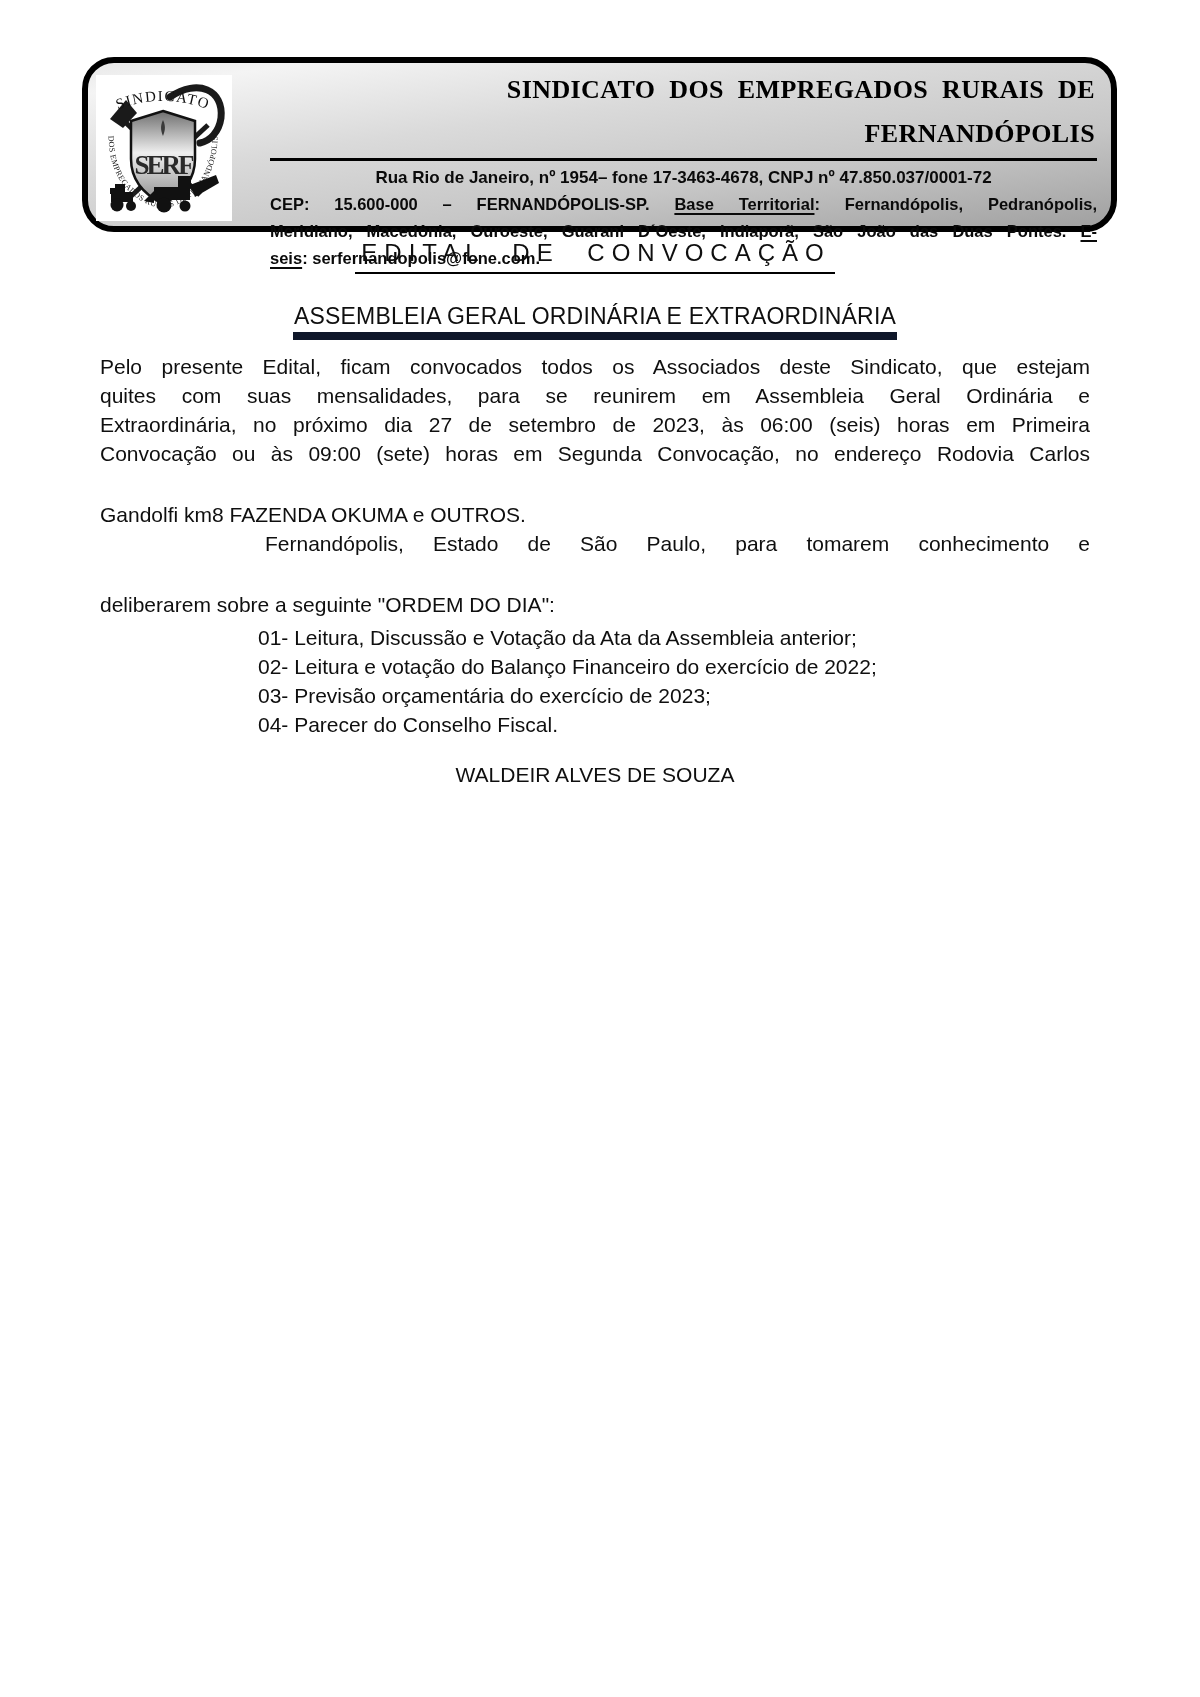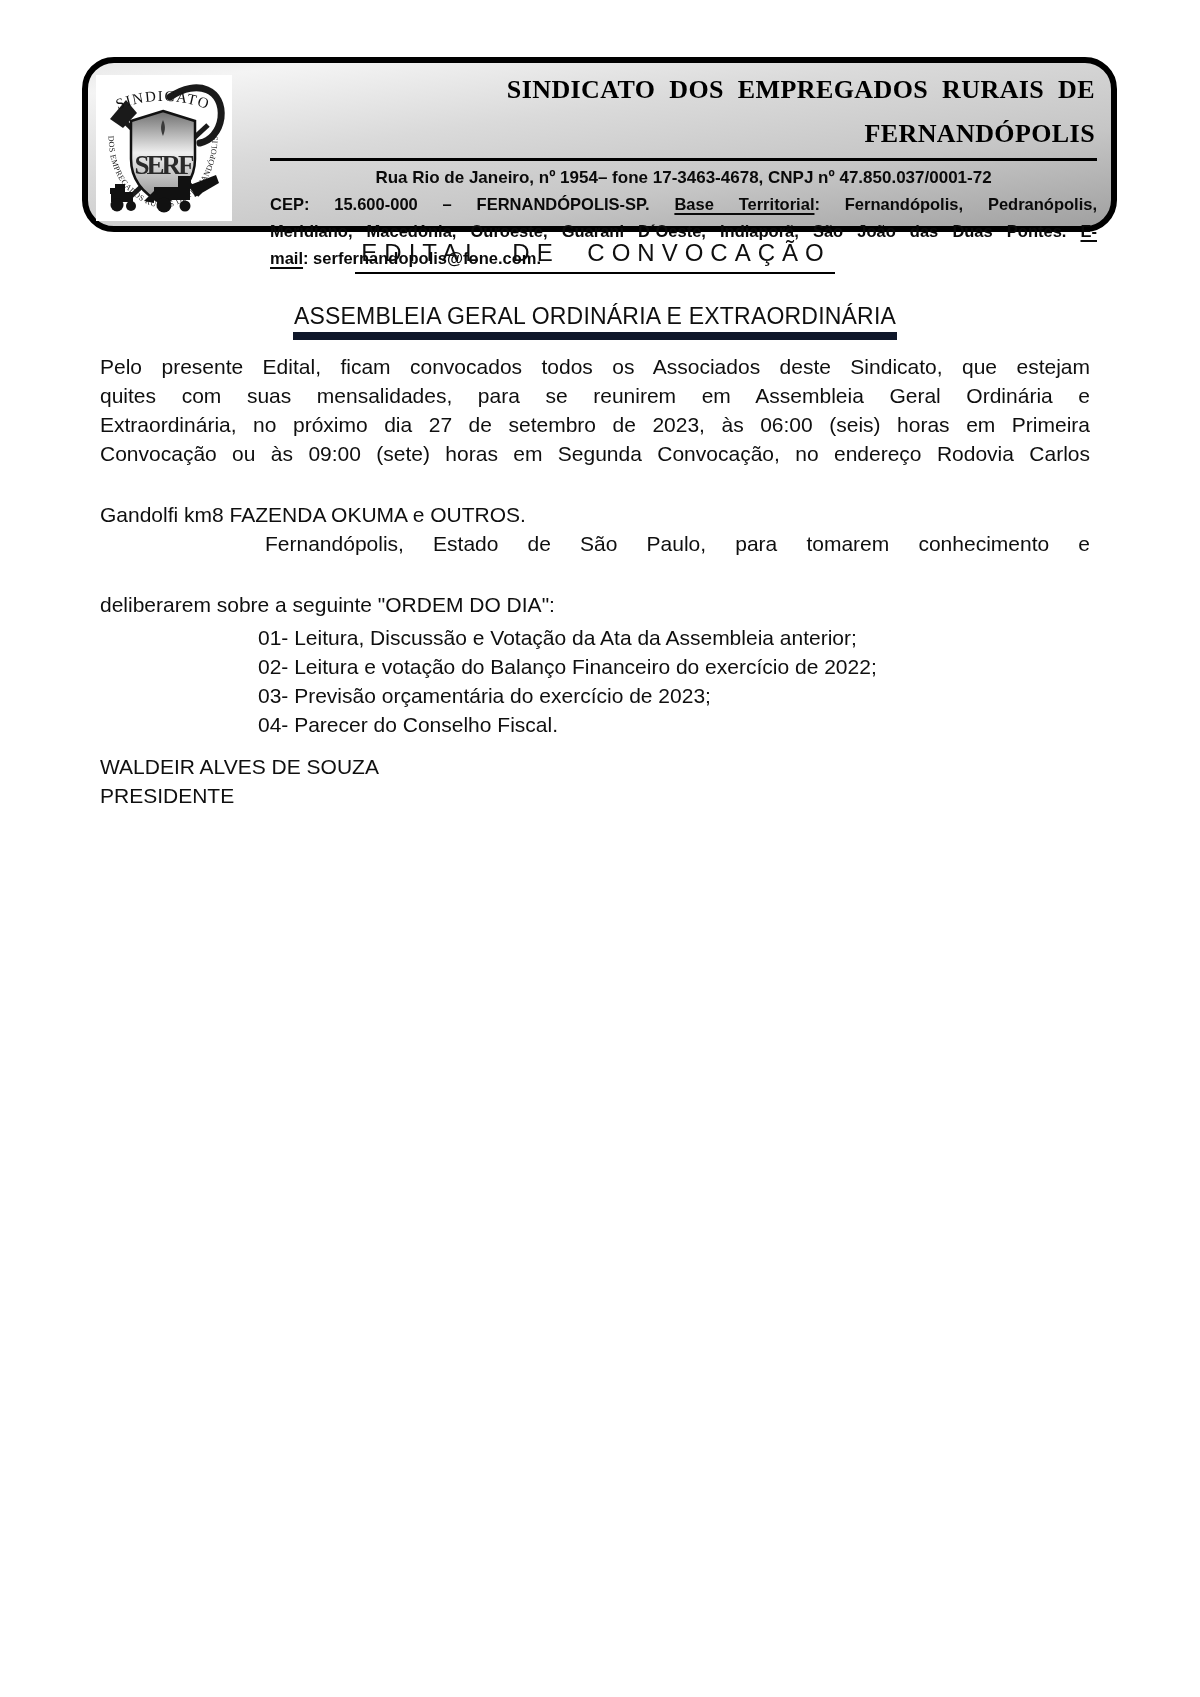--- a/index.html
+++ b/index.html
@@ -40,21 +40,21 @@
     display:inline-block;font-size:23px;letter-spacing:0.2px;
     border-bottom:8px solid #0f172a;padding:0 1px 1px 1px;
   }
   .para{margin-top:12px;font-size:21px;line-height:29px;}
   .para1{margin-top:12px;}
   .jline{text-align:justify;text-align-last:justify;}
   .lline{text-align:left;margin-top:32px;}
   .indent{padding-left:165px;}
   .order-list{margin:4px 0 0 158px;font-size:21px;line-height:29px;}
   .closing{margin-top:27px;font-size:21px;line-height:29px;text-align:center;}
-  .signature{margin-top:13px;font-size:21px;line-height:29px;}
+  .signature{margin-top:21px;font-size:21px;line-height:29px;text-align:center;}
 </style>
 </head>
 <body>
 
 <div class="header-box">
 
   <div class="logo-wrap">
     <svg viewBox="0 0 136 146" xmlns="http://www.w3.org/2000/svg">
       <defs>
         <linearGradient id="shieldGrad" x1="0" y1="0" x2="0" y2="1">
@@ -106,21 +106,21 @@
 
   <div class="header-text">
     <div class="org-name-line">
       <span class="org-name">SINDICATO DOS EMPREGADOS RURAIS DE FERNANDÓPOLIS</span>
     </div>
     <div class="hdr-line hdr-center">
       <span>Rua Rio de Janeiro, nº 1954– fone 17-3463-4678, CNPJ nº 47.850.037/0001-72</span>
     </div>
     <div class="hdr-line hjust"><span>CEP: 15.600-000 – FERNANDÓPOLIS-SP. </span><u>Base Territorial</u><span>: Fernandópolis, Pedranópolis,</span></div>
     <div class="hdr-line hjust"><span>Meridiano, Macedônia, Ouroeste, Guarani D´Oeste, Indiaporã, São João das Duas Pontes.  </span><u>E-</u></div>
-    <div class="hdr-line hleft"><u>mail</u><span>: serfernandopolis@fone.com.</span></div>
+    <div class="hdr-line hleft"><u>seis</u><span>: serfernandopolis@fone.com.</span></div>
   </div>
 </div>
 
 <div class="doc">
 
   <div class="doc-title-line">
     <span class="doc-title">EDITAL DE CONVOCAÇÃO</span>
   </div>
 
   <div class="doc-subtitle-line">
@@ -143,16 +143,15 @@
   <div class="order-list">
     <div>01- Leitura, Discussão e Votação da Ata da Assembleia anterior;</div>
     <div>02- Leitura e votação do Balanço Financeiro do exercício de 2022;</div>
     <div>03- Previsão orçamentária do exercício de 2023;</div>
     <div>04- Parecer do Conselho Fiscal.</div>
   </div>
 
 
   <div class="signature">
     <div>WALDEIR ALVES DE SOUZA</div>
-    <div>PRESIDENTE</div>
   </div>
 
 </div>
 
 </body></html>

